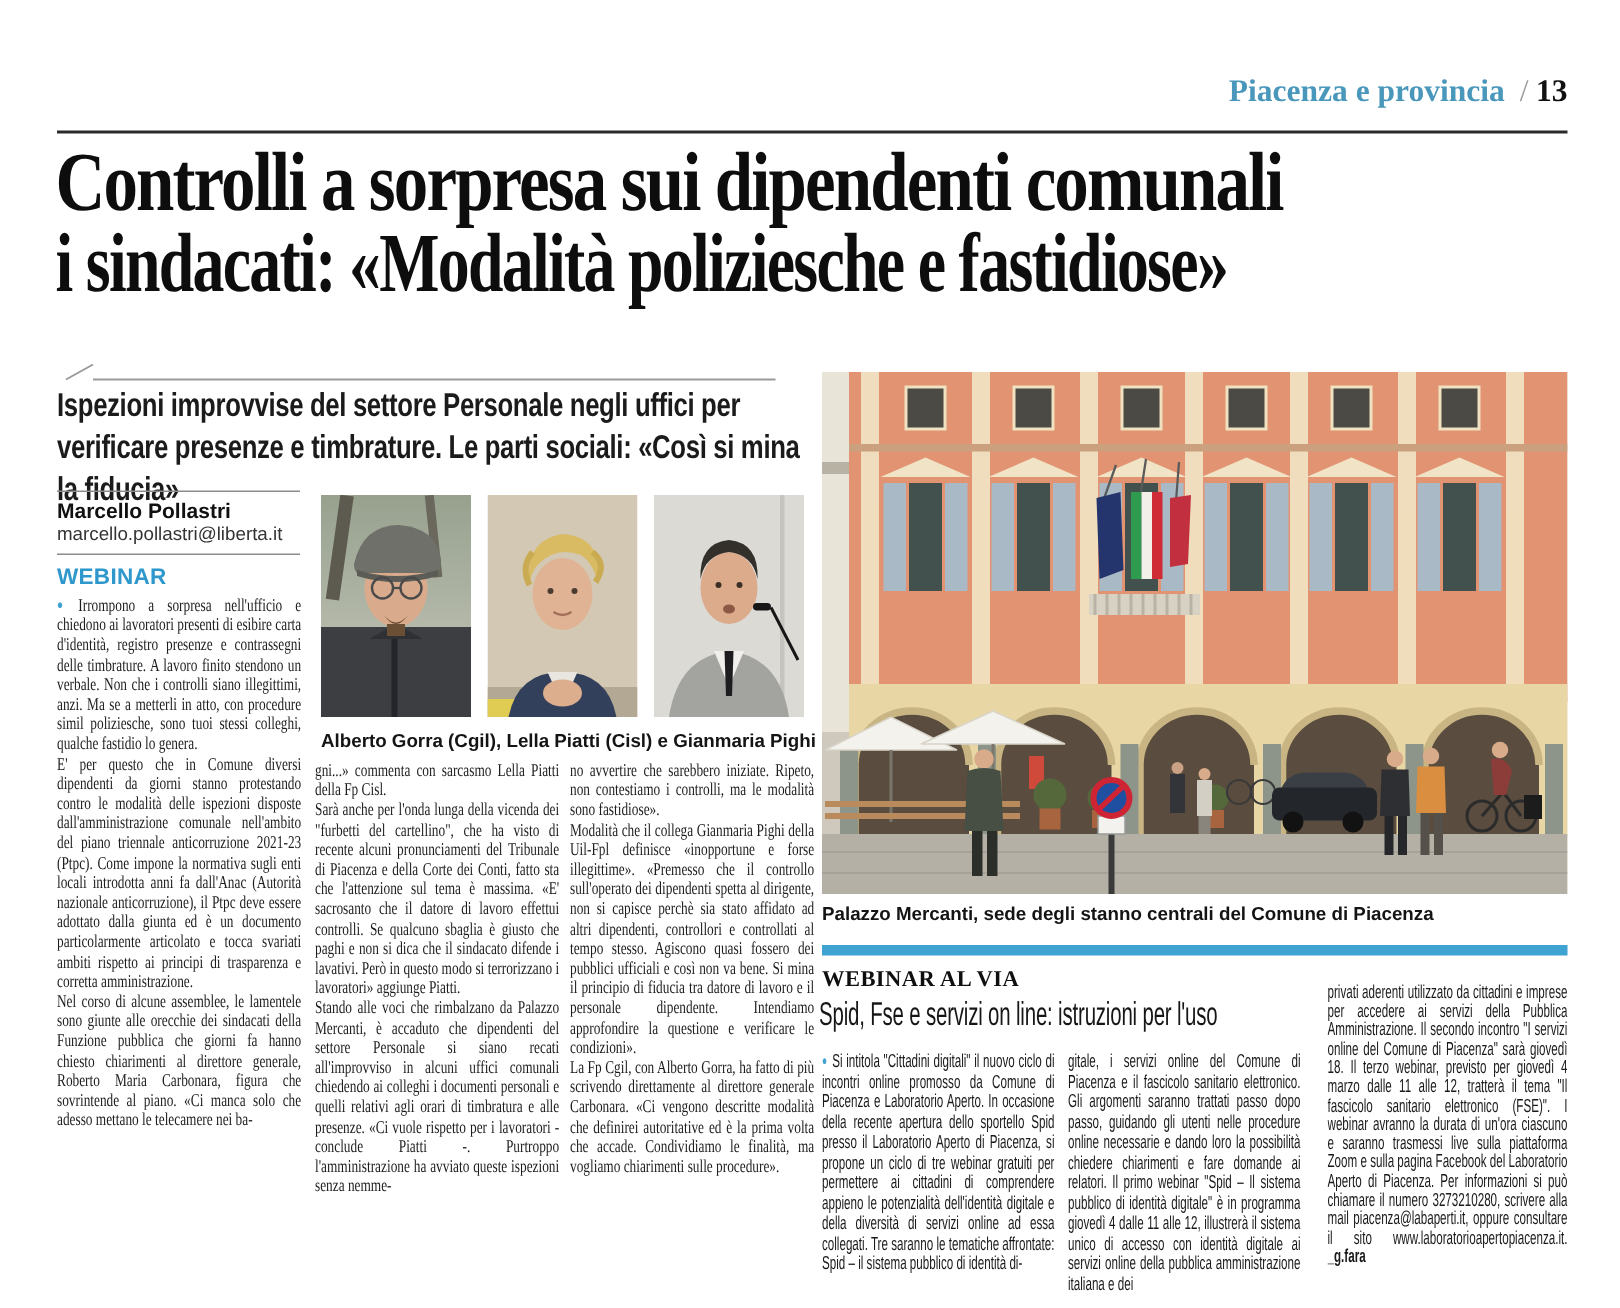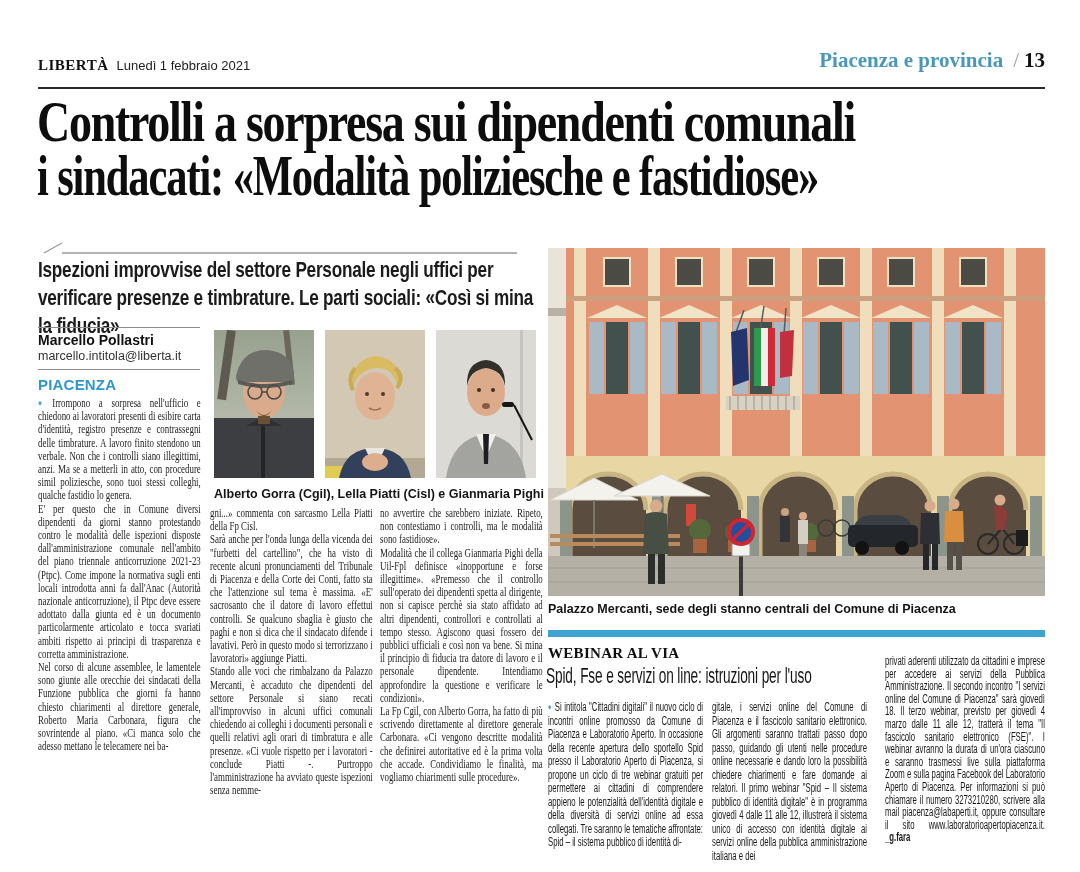--- a/index.html
+++ b/index.html
@@ -40,42 +40,39 @@
           transform:scaleX(.62);transform-origin:0 0;width:250px;overflow:hidden;hyphens:auto;color:#191919;}
   .webcol3{line-height:12.6px;width:258px;}
   .sig{font-weight:bold;}
   svg{display:block;}
 </style>
 </head>
 <body>
 
 <div class="page">
 
-  <div class="abs" style="left:38px;top:56px;">
-    <span class="brand">LIBERTÀ</span><span class="mdate">Lunedì 1 febbraio 2021</span>
-  </div>
   <div class="abs section-head" style="right:35px;top:48px;">
     <span>Piacenza e provincia</span><span class="section-slash">/</span><span class="pageno">13</span>
   </div>
   <div class="abs rule" style="left:38px;top:87px;width:1007px;"></div>
 
   <div class="abs headline hl1" style="left:37px;top:95px;">Controlli a sorpresa sui dipendenti comunali</div>
   <div class="abs headline hl2" style="left:37px;top:149px;">i sindacati: «Modalità poliziesche e fastidiose»</div>
 
   <svg class="abs" style="left:40px;top:241px;" width="480" height="14">
     <path d="M4 12 L22 2 M22 12 H477" stroke="#9a9a9a" stroke-width="1.3" fill="none"></path>
   </svg>
 
   <div class="abs subhead" style="left:38px;top:256px;">Ispezioni improvvise del settore Personale negli uffici per verificare presenze e timbrature. Le parti sociali: «Così si mina la fiducia»</div>
 
   <div class="abs thinrule" style="left:38px;top:327px;width:162px;"></div>
   <div class="abs author" style="left:38px;top:332px;">Marcello Pollastri</div>
-  <div class="abs email" style="left:38px;top:349px;">marcello.intitola@liberta.it</div>
+  <div class="abs email" style="left:38px;top:349px;">marcello.pollastri@liberta.it</div>
   <div class="abs thinrule" style="left:38px;top:369px;width:162px;"></div>
-  <div class="abs dateline" style="left:38px;top:376px;">PIACENZA</div>
+  <div class="abs dateline" style="left:38px;top:376px;">WEBINAR</div>
 
   <div class="abs bodycol" style="left:38px;top:397px;height:470px;">
     <span class="bullet">●</span><span class="coltext">Irrompono a sorpresa nell'ufficio e chiedono ai lavoratori presenti di esibire carta d'identità, registro presenze e contrassegni delle timbrature. A lavoro finito stendono un verbale. Non che i controlli siano illegittimi, anzi. Ma se a metterli in atto, con procedure simil poliziesche, sono tuoi stessi colleghi, qualche fastidio lo genera.
 E' per questo che in Comune diversi dipendenti da giorni stanno protestando contro le modalità delle ispezioni disposte dall'amministrazione comunale nell'ambito del piano triennale anticorruzione 2021-23 (Ptpc). Come impone la normativa sugli enti locali introdotta anni fa dall'Anac (Autorità nazionale anticorruzione), il Ptpc deve essere adottato dalla giunta ed è un documento particolarmente articolato e tocca svariati ambiti rispetto ai principi di trasparenza e corretta amministrazione.
 Nel corso di alcune assemblee, le lamentele sono giunte alle orecchie dei sindacati della Funzione pubblica che giorni fa hanno chiesto chiarimenti al direttore generale, Roberto Maria Carbonara, figura che sovrintende al piano. «Ci manca solo che adesso mettano le telecamere nei ba-</span>
   </div>
 
   <div class="abs" style="left:214px;top:330px;width:324px;height:148px;display:flex;gap:11px;">
     <svg width="100" height="148" viewBox="0 0 100 148">
       <defs>

